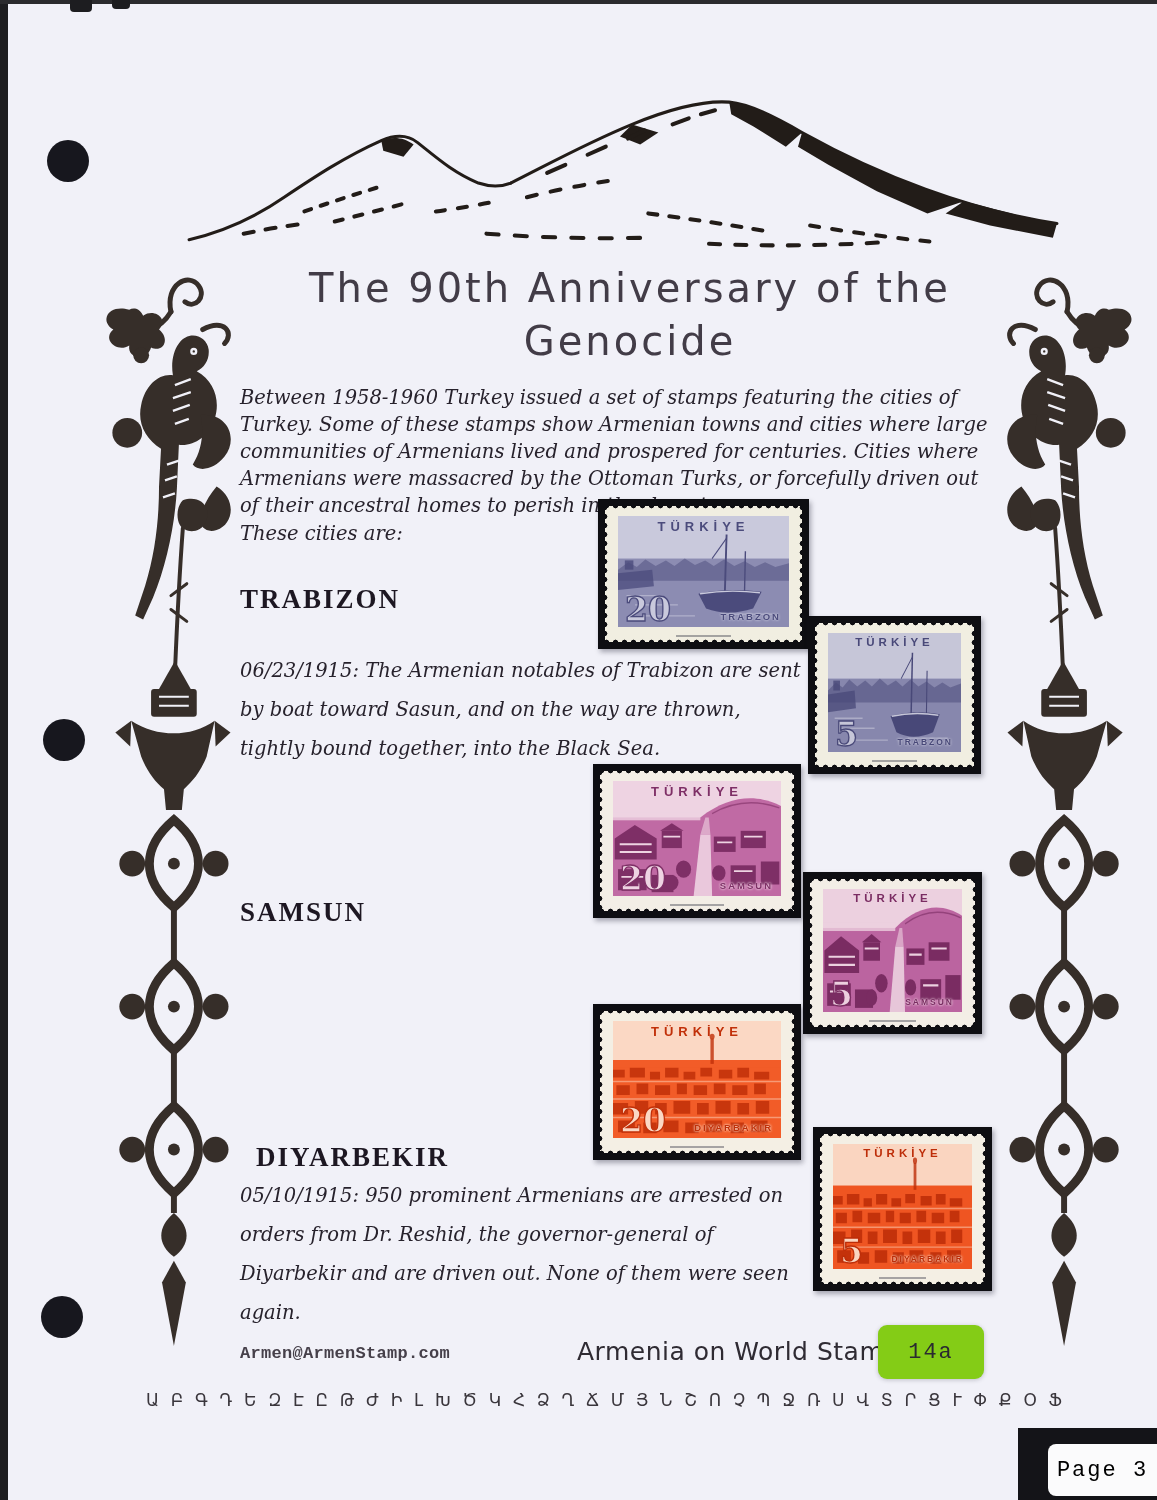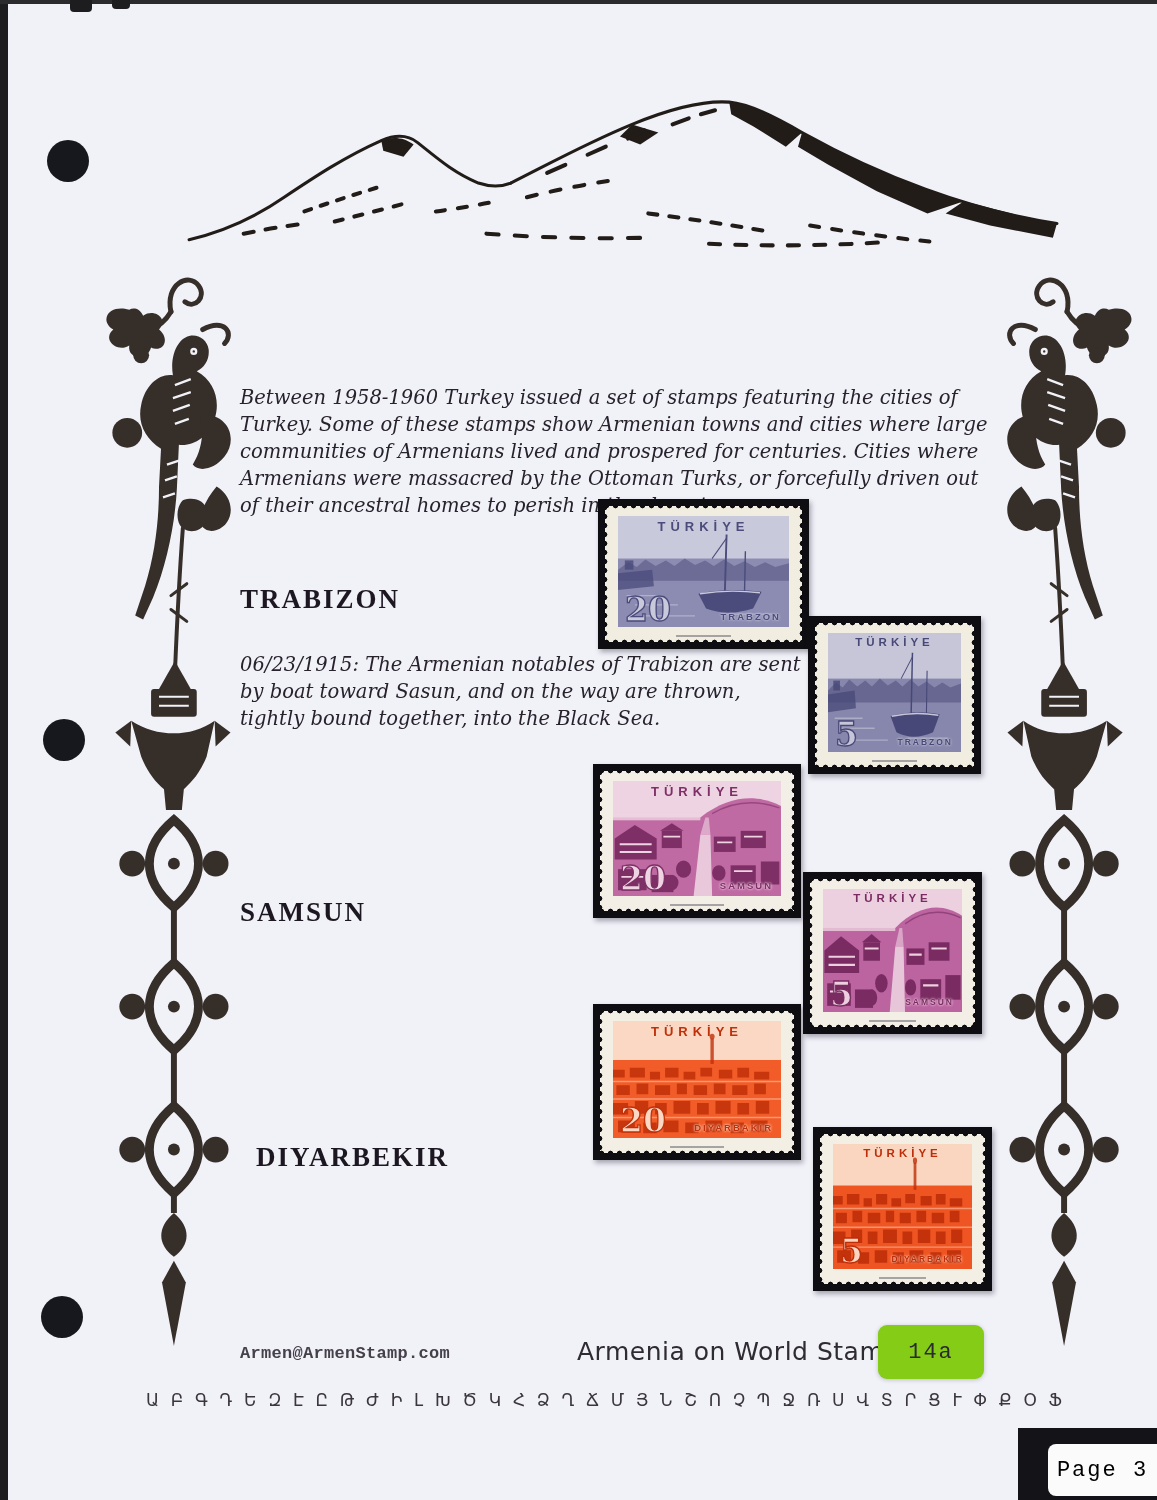--- a/index.html
+++ b/index.html
@@ -20,21 +20,21 @@
   .page-title{left:250px;top:262px;width:760px;text-align:center;
     font-family:"DejaVu Sans",sans-serif;font-size:40px;line-height:53px;
     letter-spacing:3px;color:#423c47;font-weight:normal;}
 
   
   .script{font-family:"DejaVu Serif",serif;font-style:italic;color:#27222c;}
   .intro{left:240px;top:384px;width:762px;font-size:19.5px;line-height:27px;}
   .intro-tail{margin-top:1px;}
 
   .sec-head{font-size:27px;letter-spacing:2px;color:#1d1722;font-weight:600;font-family:"Liberation Serif",serif;}
-  .sec-body{font-size:19.5px;line-height:27px;}
+  .sec-body{font-size:19.5px;line-height:39px;}
   .sec1h{left:240px;top:584px;} .sec1b{left:240px;top:651px;width:562px;}
   .sec2h{left:240px;top:897px;} .sec2b{left:240px;top:931px;width:572px;}
   .sec3h{left:256px;top:1142px;} .sec3b{left:240px;top:1176px;width:572px;}
 
   
   .ornament{width:152px;height:1092px;color:#362e29;}
   .orn-left{left:86px;top:268px;}
   .orn-right{left:1000px;top:268px;transform:scaleX(-1);}
 
   
@@ -230,38 +230,44 @@
   <div class="abs edge-top"></div>
   <div class="abs edge-tab1"></div>
   <div class="abs edge-tab2"></div>
   <div class="abs hole" style="left:47px;top:140px;"></div>
   <div class="abs hole" style="left:43px;top:719px;"></div>
   <div class="abs hole" style="left:41px;top:1296px;"></div>
 
   <svg class="abs mountain" viewBox="0 0 870 170" preserveAspectRatio="none">
       <use href="#mountain-sym"></use>
     </svg>
+  <div class="abs page-title">
+    <div>The 90th Anniversary of the</div>
+    <div>Genocide</div>
+  </div>
 
   <svg class="abs ornament orn-left" viewBox="0 0 150 1100">
       <use href="#ornament-sym"></use>
     </svg>
   <svg class="abs ornament orn-right" viewBox="0 0 150 1100">
       <use href="#ornament-sym"></use>
     </svg>
 
   <div class="abs script intro">
     <div>Between 1958-1960 Turkey issued a set of stamps featuring the cities of Turkey.  Some of these stamps show Armenian towns and cities where large communities of Armenians lived and prospered for centuries.  Cities where Armenians were massacred by the Ottoman Turks, or forcefully driven out of their ancestral homes to perish in the desert.</div>
+    <div class="intro-tail">These cities are:</div>
   </div>
 
   <div class="abs sec-head sec1h">TRABIZON</div>
   <div class="abs script sec-body sec1b">06/23/1915: The Armenian notables of Trabizon are sent by boat toward Sasun, and on the way are thrown, tightly bound together, into the Black Sea.</div>
 
   <div class="abs sec-head sec2h">SAMSUN</div>
 
   <div class="abs sec-head sec3h">DIYARBEKIR</div>
+  <div class="abs script sec-body sec3b">05/10/1915:  950 prominent Armenians are arrested on orders from Dr. Reshid, the governor-general of Diyarbekir and are driven out. None of them were seen again.</div>
 
   <div class="mount" style="left: 598px; top: 499px; width: 211px; height: 150px; --light: #c9c9dc; --main: #8c8cb2; --dark: #4b4b7c; --paper: #f1eee1;">
     <div class="stamp">
       <div class="art">
         <svg class="scene" viewBox="0 0 200 120" preserveAspectRatio="none">
             <use href="#scene-harbor"></use>
           </svg>
         <div class="st-country">TÜRKİYE</div>
         <div class="st-value">20</div>
         <div class="st-city">TRABZON</div>

